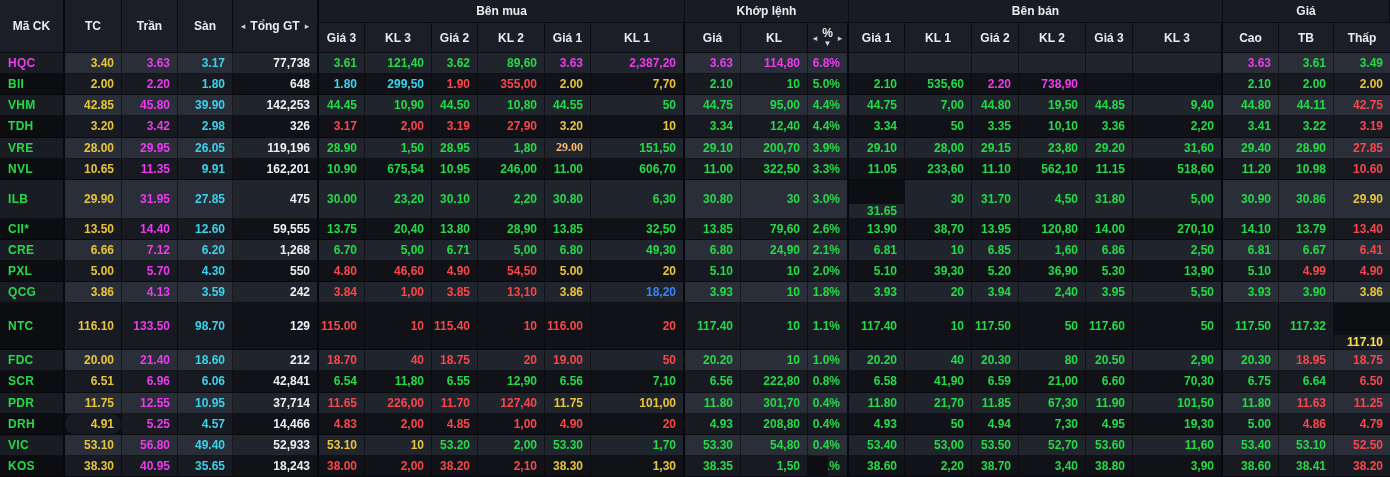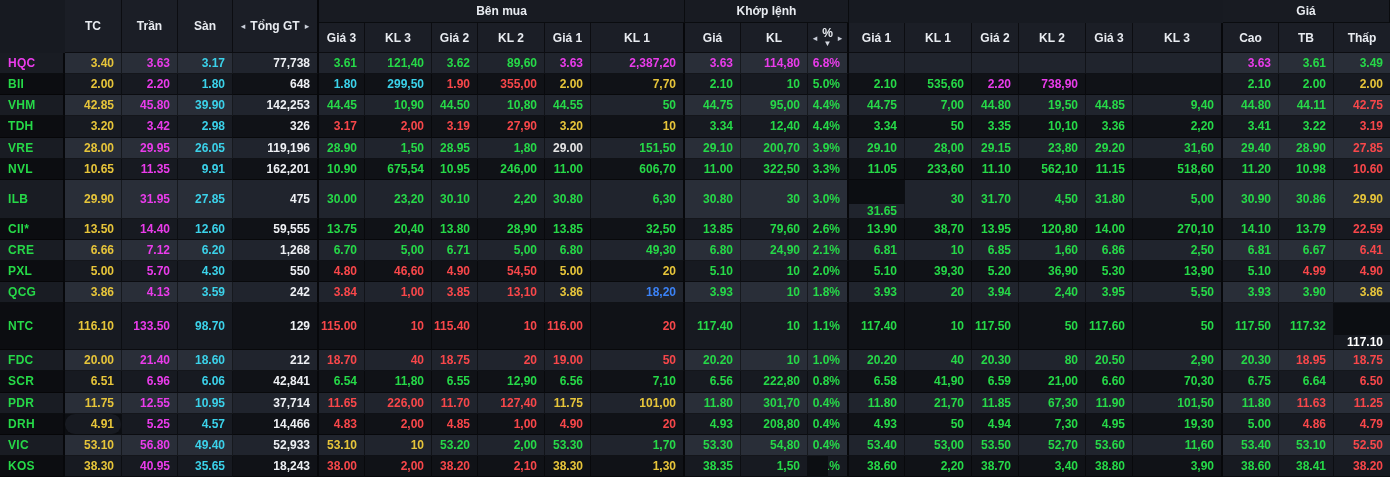--- a/index.html
+++ b/index.html
@@ -50,40 +50,46 @@
   .row.dark  .cell       { background:#101217; }
   .row.dark  .cell.elev  { background:#171a21; }
   .row.dark  .cell.code  { background:#0c0d11; }
 </style>
 </head>
 <body>
 
 <div class="board">
 
   <div class="grid23 thead">
+    <div class="th span2 gsep" style="grid-column:1">
+      <span>Mã CK</span>
+    </div>
     <div class="th span2" style="grid-column:2">
       <span>TC</span>
     </div>
     <div class="th span2" style="grid-column:3">
       <span>Trần</span>
     </div>
     <div class="th span2" style="grid-column:4">
       <span>Sàn</span>
     </div>
     <div class="th span2 gsep" style="grid-column:5">
       <span class="arrow">◂</span>
       <span>Tổng GT</span>
       <span class="arrow">▸</span>
     </div>
 
     <div class="th group" style="grid-column:6 / 12">
       <span>Bên mua</span>
     </div>
     <div class="th group" style="grid-column:12 / 15">
       <span>Khớp lệnh</span>
+    </div>
+    <div class="th group" style="grid-column:15 / 21">
+      <span>Bên bán</span>
     </div>
     <div class="th group" style="grid-column:21 / 24">
       <span>Giá</span>
     </div>
 
     <div class="th sub" style="grid-column:6">
         <span>Giá 3</span>
       </div>
     <div class="th sub" style="grid-column:7">
         <span>KL 3</span>
@@ -250,21 +256,21 @@
       <div class="grid23 row light">
         <div class="cell code gsep" style="color: rgb(38, 217, 72);">VRE</div>
         <div class="cell elev" style="color: rgb(231, 197, 58);">28.00</div>
         <div class="cell elev" style="color: rgb(234, 60, 235);">29.95</div>
         <div class="cell elev" style="color: rgb(59, 210, 234);">26.05</div>
         <div class="cell gsep" style="color: rgb(238, 240, 244);">119,196</div>
         <div class="cell" style="color: rgb(38, 217, 72);">28.90</div>
         <div class="cell" style="color: rgb(38, 217, 72);">1,50</div>
         <div class="cell" style="color: rgb(38, 217, 72);">28.95</div>
         <div class="cell" style="color: rgb(38, 217, 72);">1,80</div>
-        <div class="cell" style="color: #e5e5e5;">29.00</div>
+        <div class="cell" style="color: #fdba74; font-family: Liberation Serif, serif;">29.00</div>
         <div class="cell gsep" style="color: rgb(38, 217, 72);">151,50</div>
         <div class="cell elev" style="color: rgb(38, 217, 72);">29.10</div>
         <div class="cell elev" style="color: rgb(38, 217, 72);">200,70</div>
         <div class="cell elev gsep" style="color: rgb(38, 217, 72);">3.9%</div>
         <div class="cell" style="color: rgb(38, 217, 72);">29.10</div>
         <div class="cell" style="color: rgb(38, 217, 72);">28,00</div>
         <div class="cell" style="color: rgb(38, 217, 72);">29.15</div>
         <div class="cell" style="color: rgb(38, 217, 72);">23,80</div>
         <div class="cell" style="color: rgb(38, 217, 72);">29.20</div>
         <div class="cell gsep" style="color: rgb(38, 217, 72);">31,60</div>
@@ -338,21 +344,21 @@
         <div class="cell elev" style="color: rgb(38, 217, 72);">79,60</div>
         <div class="cell elev gsep" style="color: rgb(38, 217, 72);">2.6%</div>
         <div class="cell" style="color: rgb(38, 217, 72);">13.90</div>
         <div class="cell" style="color: rgb(38, 217, 72);">38,70</div>
         <div class="cell" style="color: rgb(38, 217, 72);">13.95</div>
         <div class="cell" style="color: rgb(38, 217, 72);">120,80</div>
         <div class="cell" style="color: rgb(38, 217, 72);">14.00</div>
         <div class="cell gsep" style="color: rgb(38, 217, 72);">270,10</div>
         <div class="cell elev" style="color: rgb(38, 217, 72);">14.10</div>
         <div class="cell elev" style="color: rgb(38, 217, 72);">13.79</div>
-        <div class="cell elev" style="border-right: none; color: rgb(248, 71, 74);">22.59</div>
+        <div class="cell elev" style="border-right: none; color: rgb(248, 71, 74);">13.40</div>
       </div>
       <div class="grid23 row light">
         <div class="cell code gsep" style="color: rgb(38, 217, 72);">CRE</div>
         <div class="cell elev" style="color: rgb(231, 197, 58);">6.66</div>
         <div class="cell elev" style="color: rgb(234, 60, 235);">7.12</div>
         <div class="cell elev" style="color: rgb(59, 210, 234);">6.20</div>
         <div class="cell gsep" style="color: rgb(238, 240, 244);">1,268</div>
         <div class="cell" style="color: rgb(38, 217, 72);">6.70</div>
         <div class="cell" style="color: rgb(38, 217, 72);">5,00</div>
         <div class="cell" style="color: rgb(38, 217, 72);">6.71</div>
@@ -438,21 +444,21 @@
         <div class="cell elev" style="color: rgb(38, 217, 72);">10</div>
         <div class="cell elev gsep" style="color: rgb(38, 217, 72);">1.1%</div>
         <div class="cell" style="color: rgb(38, 217, 72);">117.40</div>
         <div class="cell" style="color: rgb(38, 217, 72);">10</div>
         <div class="cell" style="color: rgb(38, 217, 72);">117.50</div>
         <div class="cell" style="color: rgb(38, 217, 72);">50</div>
         <div class="cell" style="color: rgb(38, 217, 72);">117.60</div>
         <div class="cell gsep" style="color: rgb(38, 217, 72);">50</div>
         <div class="cell elev" style="color: rgb(38, 217, 72);">117.50</div>
         <div class="cell elev" style="color: rgb(38, 217, 72);">117.32</div>
-        <div class="cell elev" style="border-right: none; color: #ffffff; margin-top: 32px;">117.10</div>
+        <div class="cell elev" style="border-right: none; color: #fde047; margin-top: 32px;">117.10</div>
       </div>
       <div class="grid23 row light">
         <div class="cell code gsep" style="color: rgb(38, 217, 72);">FDC</div>
         <div class="cell elev" style="color: rgb(231, 197, 58);">20.00</div>
         <div class="cell elev" style="color: rgb(234, 60, 235);">21.40</div>
         <div class="cell elev" style="color: rgb(59, 210, 234);">18.60</div>
         <div class="cell gsep" style="color: rgb(238, 240, 244);">212</div>
         <div class="cell" style="color: rgb(248, 71, 74);">18.70</div>
         <div class="cell" style="color: rgb(248, 71, 74);">40</div>
         <div class="cell" style="color: rgb(248, 71, 74);">18.75</div>

